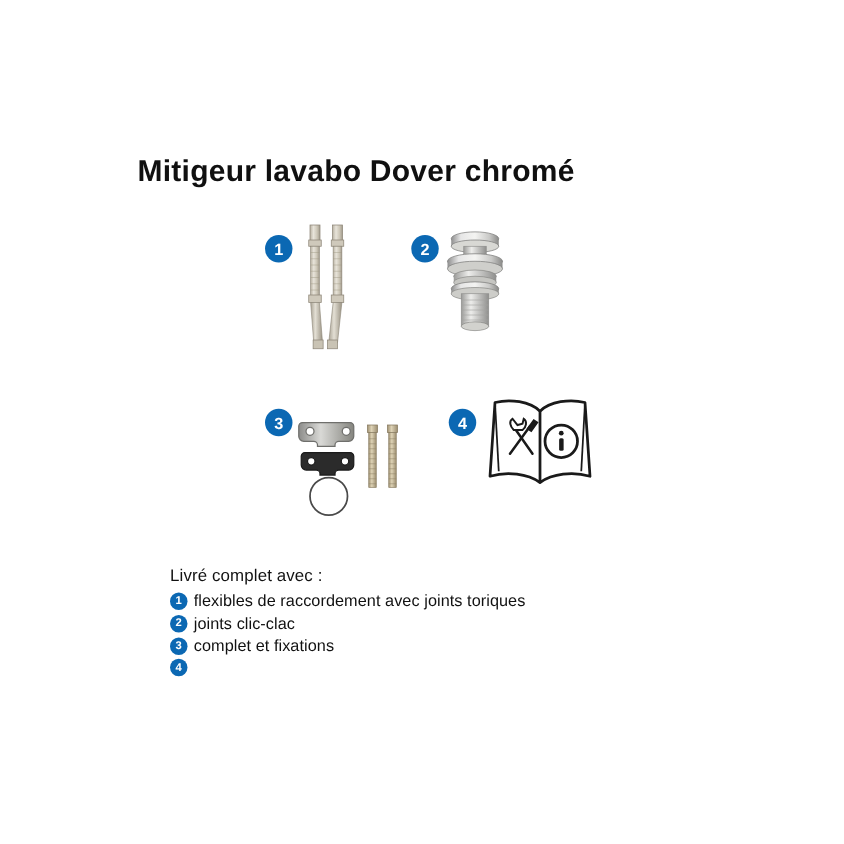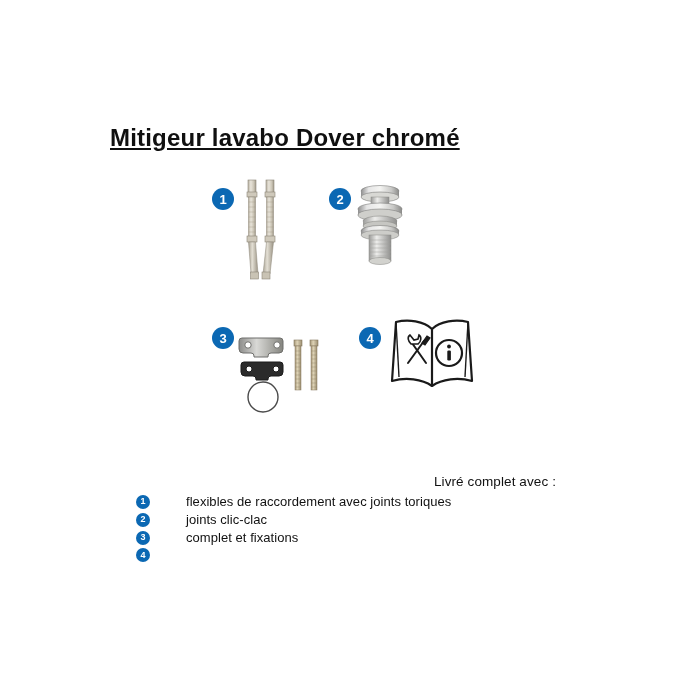--- a/index.html
+++ b/index.html
@@ -27,21 +27,20 @@
   
   .title {
     position: absolute;
     left: 110px;
     top: 124px;
     font-size: 24px;
     font-weight: bold;
     letter-spacing: 0.2px;
     color: #101010;
     white-space: nowrap;
-    text-decoration: underline;
   }
 
   
   .badge {
     position: absolute;
     width: 22px;
     height: 22px;
     border-radius: 50%;
     background: #0b68b3;
     color: #ffffff;
@@ -80,41 +79,39 @@
   }
   .illus-hoses  { left: 236px; top: 178px; width: 60px;  height: 110px; }
   .illus-waste  { left: 345px; top: 176px; width: 70px;  height: 100px; }
   .illus-seals  { left: 232px; top: 318px; width: 100px; height: 100px; }
   .illus-manual { left: 386px; top: 313px; width: 92px;  height: 80px; }
 
   
   .list-wrap {
     position: absolute;
     left: 136px;
-    top: 474px;
+    top: 453px;
     width: 420px;
-    text-align: right;
   }
   .list-title {
     font-size: 13.5px;
     color: #111111;
     margin-bottom: 5px;
     letter-spacing: 0.1px;
   }
   .list-row {
     display: flex;
     align-items: center;
     font-size: 13px;
     color: #111111;
     margin-bottom: 3px;
     letter-spacing: 0.05px;
   }
   .list-row .txt {
     line-height: 15px;
-    margin-left: 31px;
   }
 </style>
 </head>
 <body>
 
 <div id="page">
 
   <div class="title">Mitigeur lavabo Dover chromé</div>
 
   <div class="badge badge-1">1</div>

